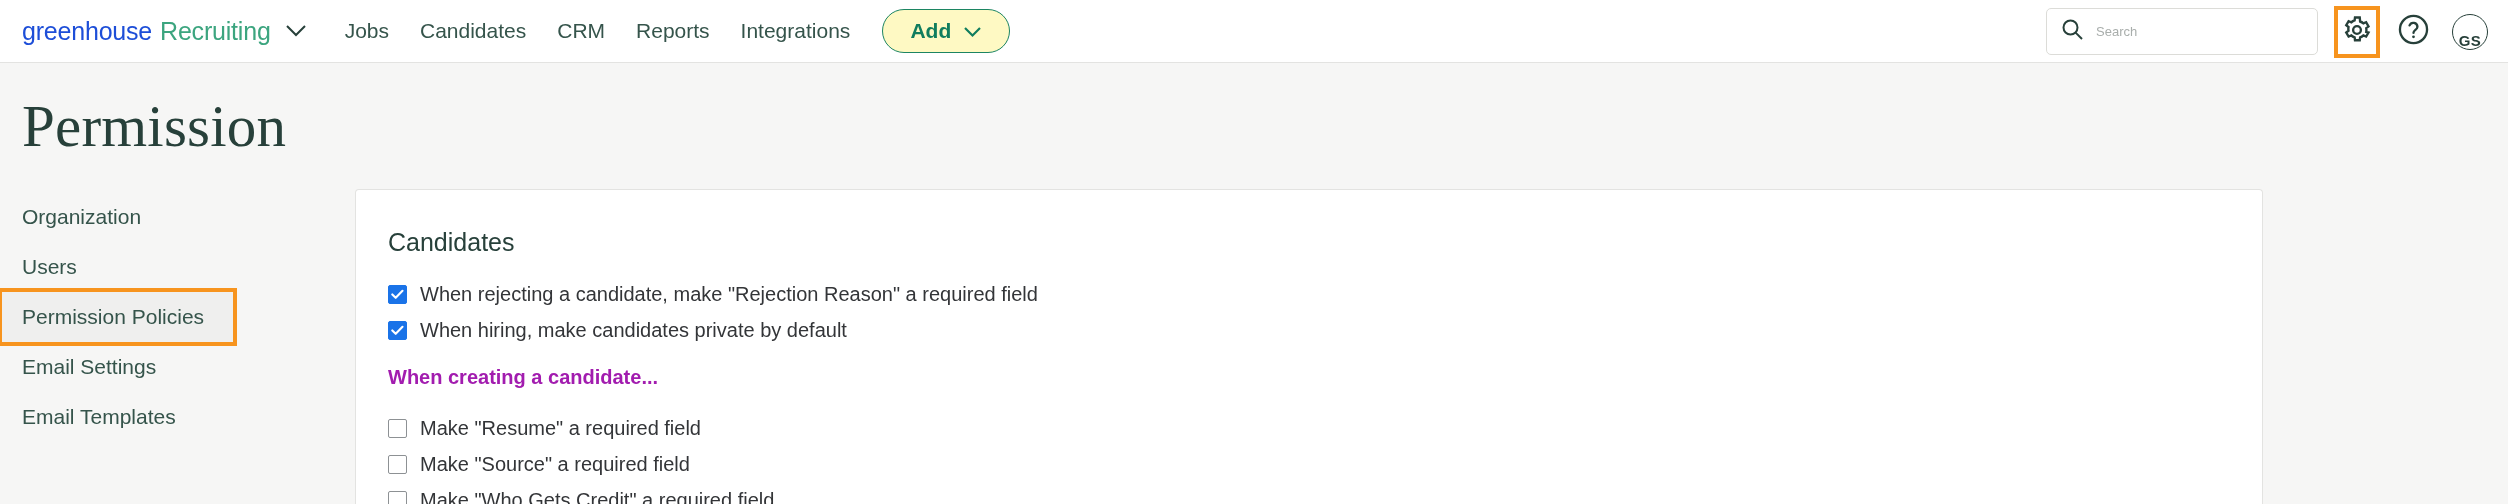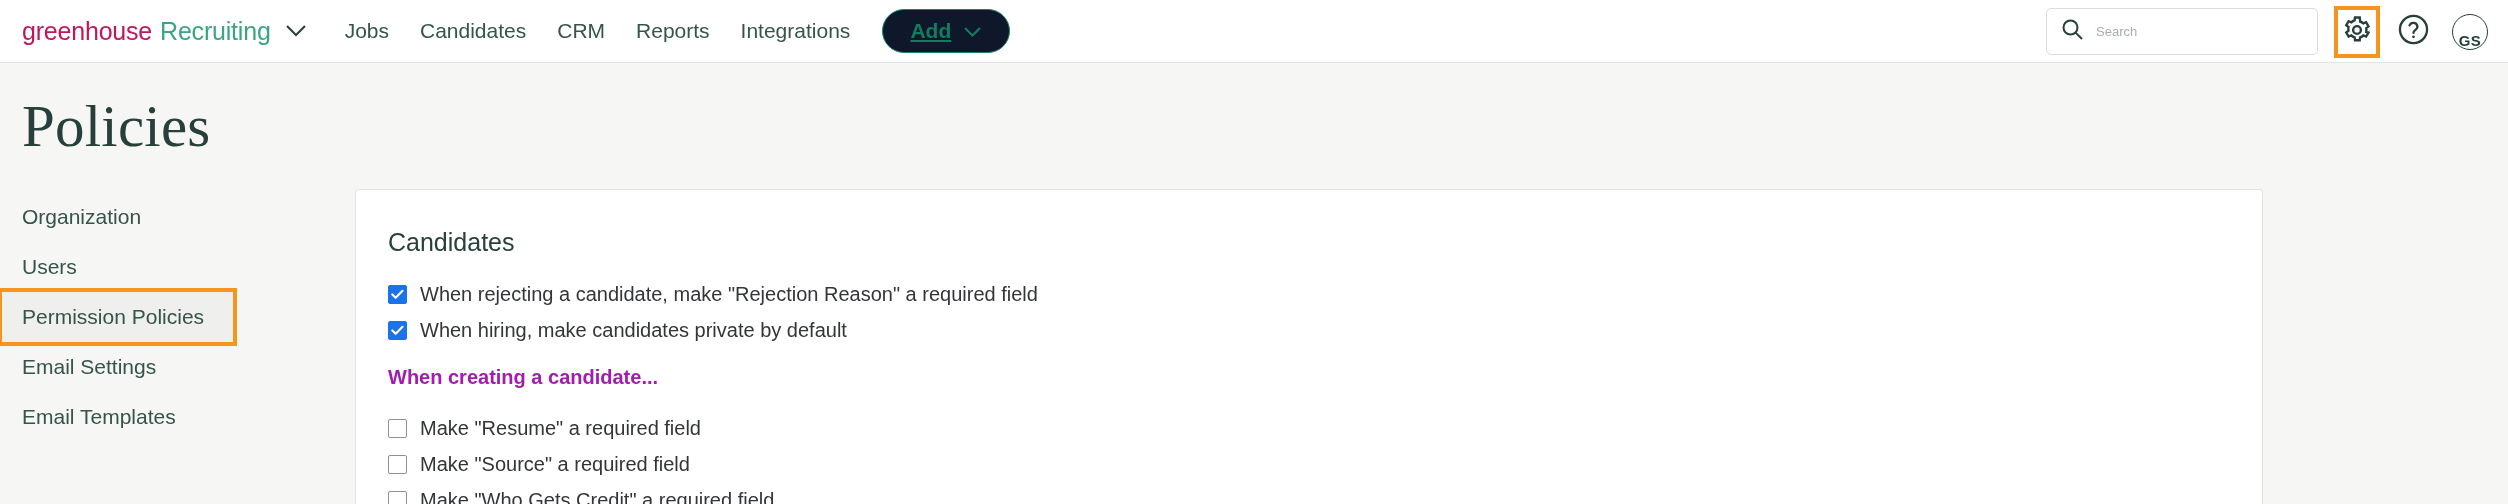--- a/index.html
+++ b/index.html
@@ -30,21 +30,21 @@
 
   .brand {
     display: flex;
     align-items: center;
     gap: 0;
     cursor: pointer;
     margin-right: 38px;
   }
   .brand-gh {
     font-size: 25px;
-    color: #be185d;
+    color: #1d4ed8;
     letter-spacing: -0.2px;
     font-weight: 400;
   }
   .brand-rec {
     font-size: 25px;
     color: #3ca57f;
     letter-spacing: -0.2px;
     font-weight: 400;
     margin-left: 8px;
   }
@@ -68,31 +68,30 @@
     white-space: nowrap;
   }
 
   .add-btn {
     margin-left: 32px;
     height: 44px;
     min-width: 128px;
     padding: 0 20px;
     border: 1.5px solid #1c8562;
     border-radius: 999px;
-    background: #0f172a;
+    background: #fef9c3;
     color: #107d5e;
     font-size: 21px;
     font-weight: 700;
     font-family: "Liberation Sans", sans-serif;
     display: flex;
     align-items: center;
     justify-content: center;
     gap: 12px;
     cursor: pointer;
-    text-decoration: underline;
   }
 
   .topbar-right {
     position: absolute;
     right: 20px;
     top: 0;
     height: 63px;
     display: flex;
     align-items: center;
     gap: 0;
@@ -315,21 +314,21 @@
       </span>
     </div>
 
     <div class="avatar">
       <span>GS</span>
     </div>
 
   </div>
 </div>
 
-<h1 class="page-title">Policies</h1>
+<h1 class="page-title">Permission</h1>
 
 <div class="body-row">
 
   <nav class="sidebar">
     <div class="side-item">Organization</div>
     <div class="side-item">Users</div>
     <div class="side-item highlight">Permission Policies</div>
     <div class="side-item">Email Settings</div>
     <div class="side-item">Email Templates</div>
   </nav>

